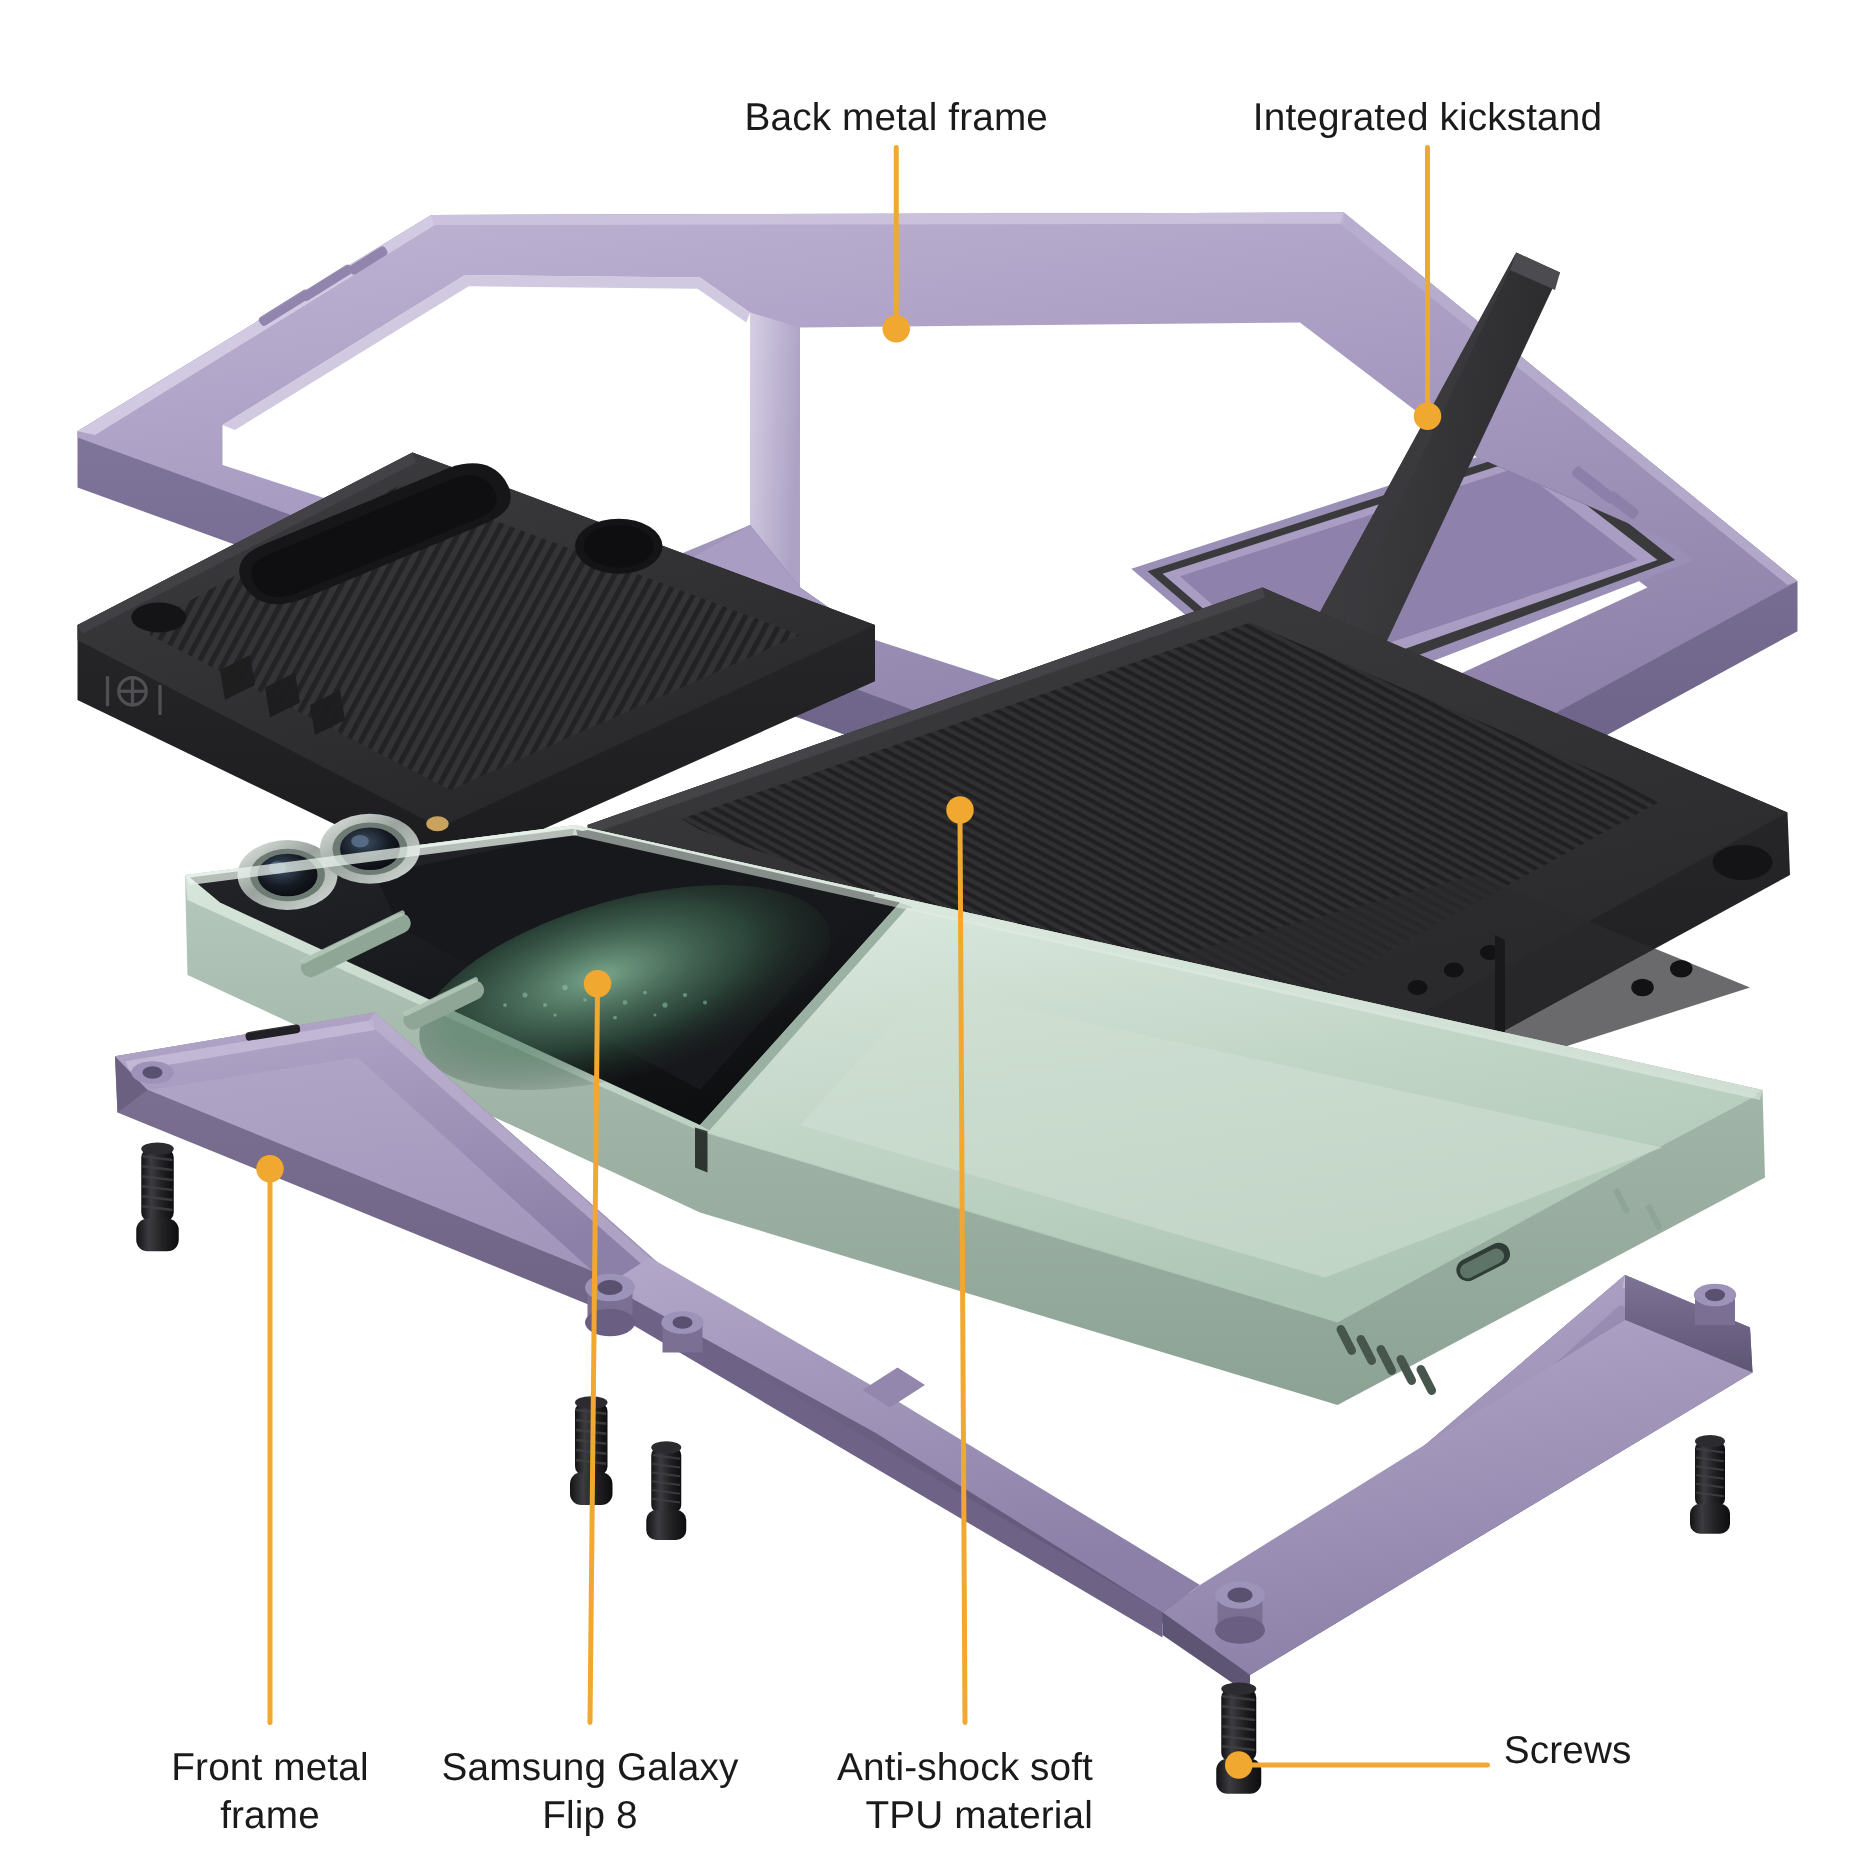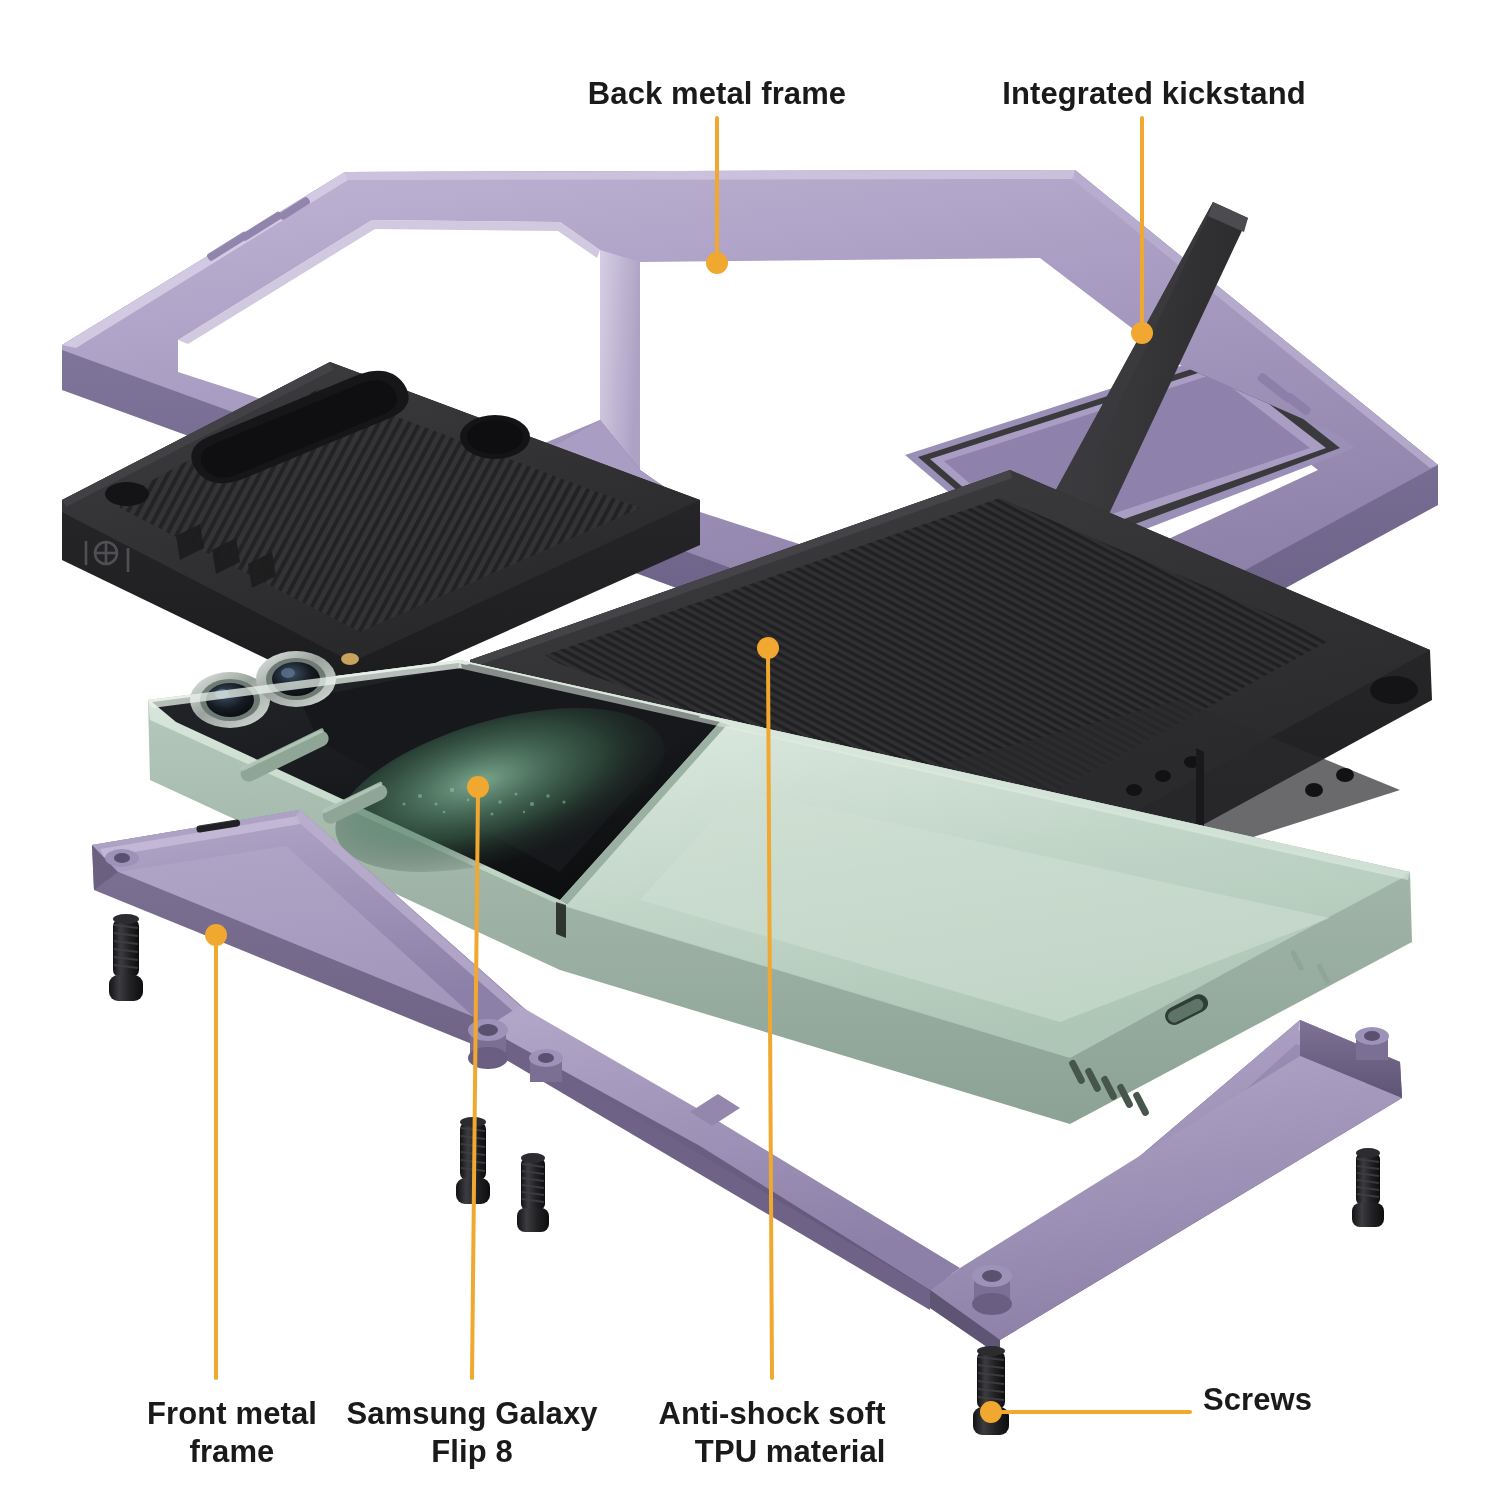--- a/index.html
+++ b/index.html
@@ -1,20 +1,20 @@
 <!DOCTYPE html>
 <html><head>
 <meta charset="utf-8">
 <title>Exploded View Diagram</title>
 <style>
   html,body{margin:0;padding:0;background:#ffffff;}
   body{width:1500px;height:1500px;position:relative;overflow:hidden;
        font-family:"Liberation Sans","DejaVu Sans",sans-serif;}
 
-  #stage{position:absolute;inset:0;width:1500px;height:1052px;font-weight:bold;}
+  #stage{position:absolute;inset:0;width:1500px;height:1052px;}
 
   .label{
     position:absolute;
     color:#1a1a1a;
     font-size:31px;
     line-height:1.22;
     letter-spacing:0.1px;
     white-space:pre-line;
     font-family:"Liberation Sans","DejaVu Sans",sans-serif;
   }
@@ -491,23 +491,23 @@
         </g>
         <g>
           <line x1="1190" y1="1412" x2="996" y2="1412" stroke="#F0A830" stroke-width="4" stroke-linecap="round"></line>
           <circle cx="991" cy="1412" r="11" fill="#F0A830"></circle>
         </g>
       </g>
   </svg>
 
   <div class="label ctr" style="left:717px;top:75px;">Back metal frame</div>
 
-  <div class="label ctr" style="left:1142px;top:75px;margin-left:12px;">Integrated kickstand</div>
-
-  <div class="label ctr" style="left:216px;top:1395px;margin-left:16px;">Front metal
+  <div class="label ctr" style="left:1142px;top:75px;">Integrated kickstand</div>
+
+  <div class="label ctr" style="left:216px;top:1395px;">Front metal
 frame</div>
 
   <div class="label ctr" style="left:472px;top:1395px;">Samsung Galaxy
 Flip 8</div>
 
   <div class="label ctr" style="left:772px;top:1395px;text-align:right;">Anti-shock soft
 TPU material</div>
 
   <div class="label lft" style="left:1203px;top:1381px;">Screws</div>
 

